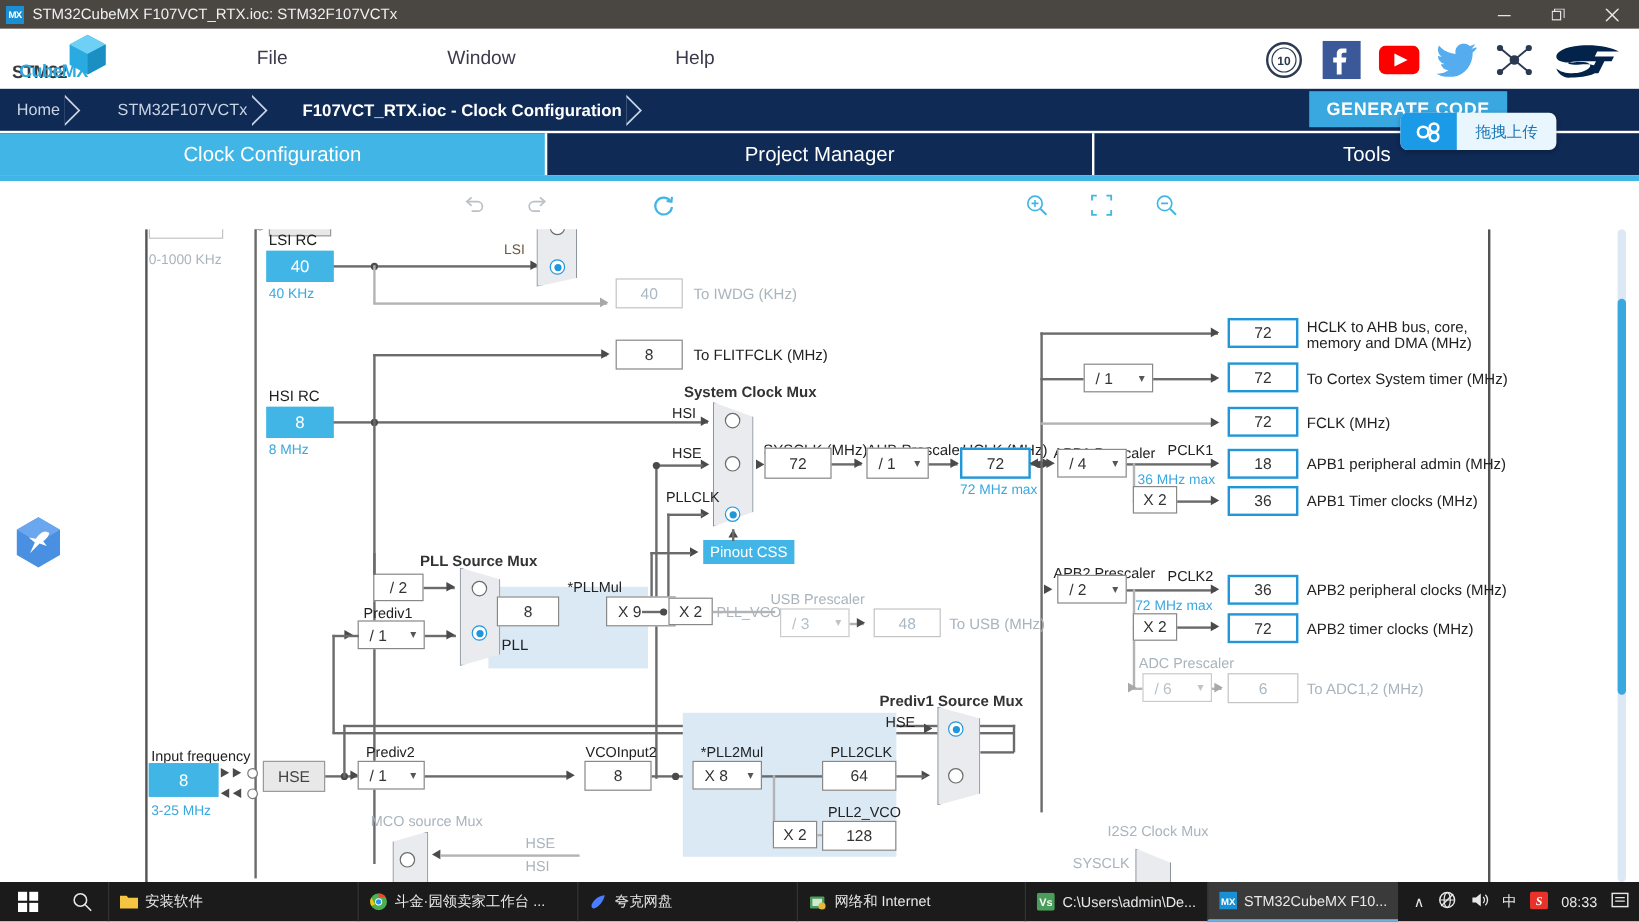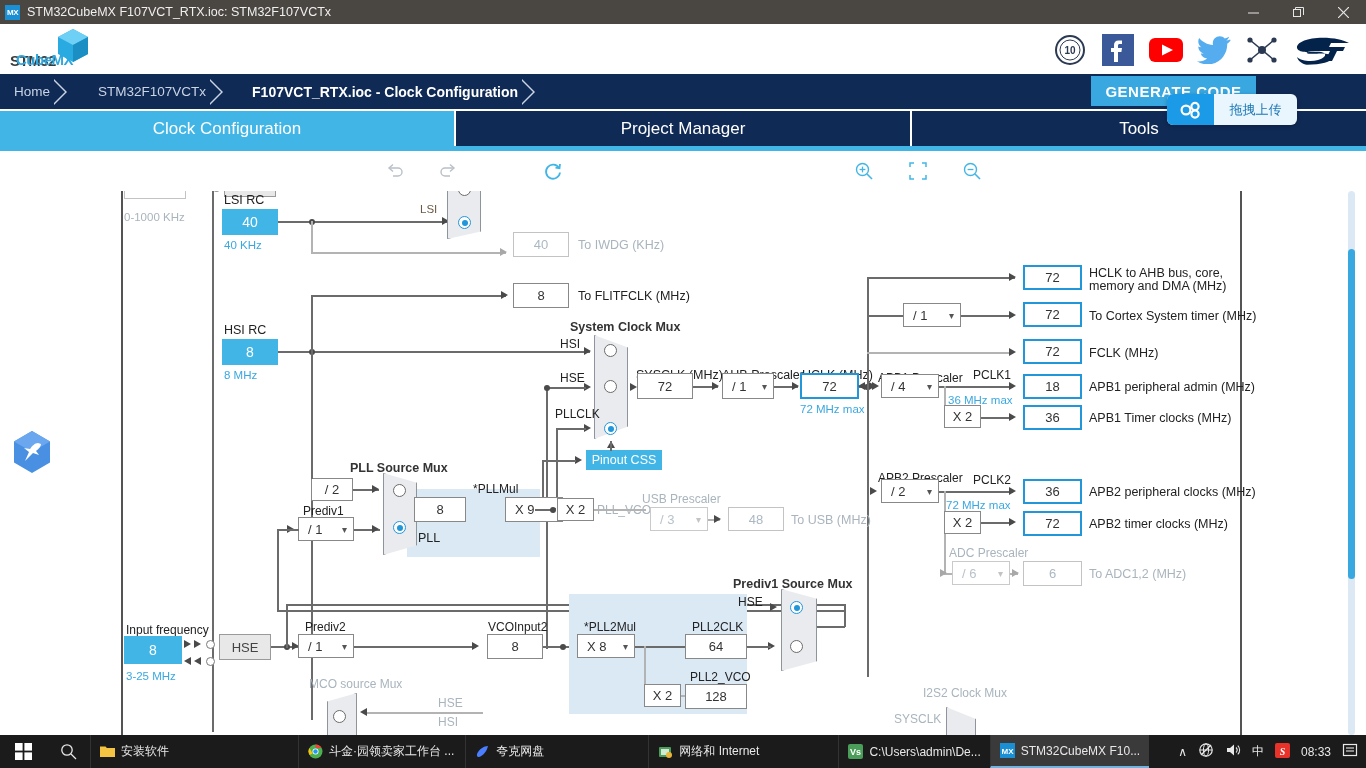--- a/index.html
+++ b/index.html
@@ -228,20 +228,25 @@
 
   <div class="menubar">
     <div class="logo-wrap">
       <div class="logo-text1">STM32</div>
       <div class="logo-text2">CubeMX</div>
       <svg class="logo-cube" width="34" height="36" viewBox="0 0 34 36">
         <polygon points="17,1 32,9 32,26 17,34 2,26 2,9" fill="#29abe2"></polygon>
         <polygon points="17,1 32,9 17,17 2,9" fill="#6fd0f5"></polygon>
         <polygon points="17,17 32,9 32,26 17,34" fill="#1b8fc4"></polygon>
       </svg>
+    </div>
+    <div class="menu-items">
+      <div class="menu-item">File</div>
+      <div class="menu-item">Window</div>
+      <div class="menu-item">Help</div>
     </div>
     <div class="social">
       <div class="soc">
         <svg width="32" height="32" viewBox="0 0 32 32">
             <circle cx="16" cy="16" r="14" fill="none" stroke="#2b3a52" stroke-width="2"></circle>
             <circle cx="16" cy="16" r="10" fill="none" stroke="#2b3a52" stroke-width="1"></circle>
             <text x="16" y="20" font-size="10" font-weight="bold" fill="#2b3a52" text-anchor="middle" font-family="Liberation Sans">10</text>
           </svg>
       </div>
       <div class="soc">
@@ -673,21 +678,21 @@
     <div class="tk" style="margin-left:120px;max-width:170px">
       <svg width="15" height="15" viewBox="0 0 15 15">
           <circle cx="7.5" cy="7.5" r="7" fill="#4caf50"></circle>
           <path d="M7.5.5A7 7 0 0 1 13.6 4H7.5z" fill="#f44336"></path>
           <path d="M1.4 4 4.6 9.5 1.6 11A7 7 0 0 1 1.4 4z" fill="#ffc107"></path>
           <circle cx="7.5" cy="7.5" r="3" fill="#fff"></circle>
           <circle cx="7.5" cy="7.5" r="2.2" fill="#2196f3"></circle>
         </svg>
       <span>斗金·园领卖家工作台 ...</span>
     </div>
-    <div class="tk" style="margin-left:2px">
+    <div class="tk" style="margin-left:18px">
       <svg width="15" height="15" viewBox="0 0 15 15">
           <path d="M2 10c2-5 7-8 11-8-1 5-5 10-9 11-1.5.4-2.4-1.2-2-3z" fill="#4a7dff"></path>
         </svg>
       <span>夸克网盘</span>
     </div>
     <div class="tk" style="margin-left:95px">
       <svg width="15" height="15" viewBox="0 0 15 15">
           <rect x="1" y="3" width="12" height="10" rx="1" fill="#4a9e5a"></rect>
           <rect x="3" y="5" width="8" height="6" fill="#cfe9d3"></rect>
           <circle cx="11" cy="11" r="3" fill="#e8b63a"></circle>

